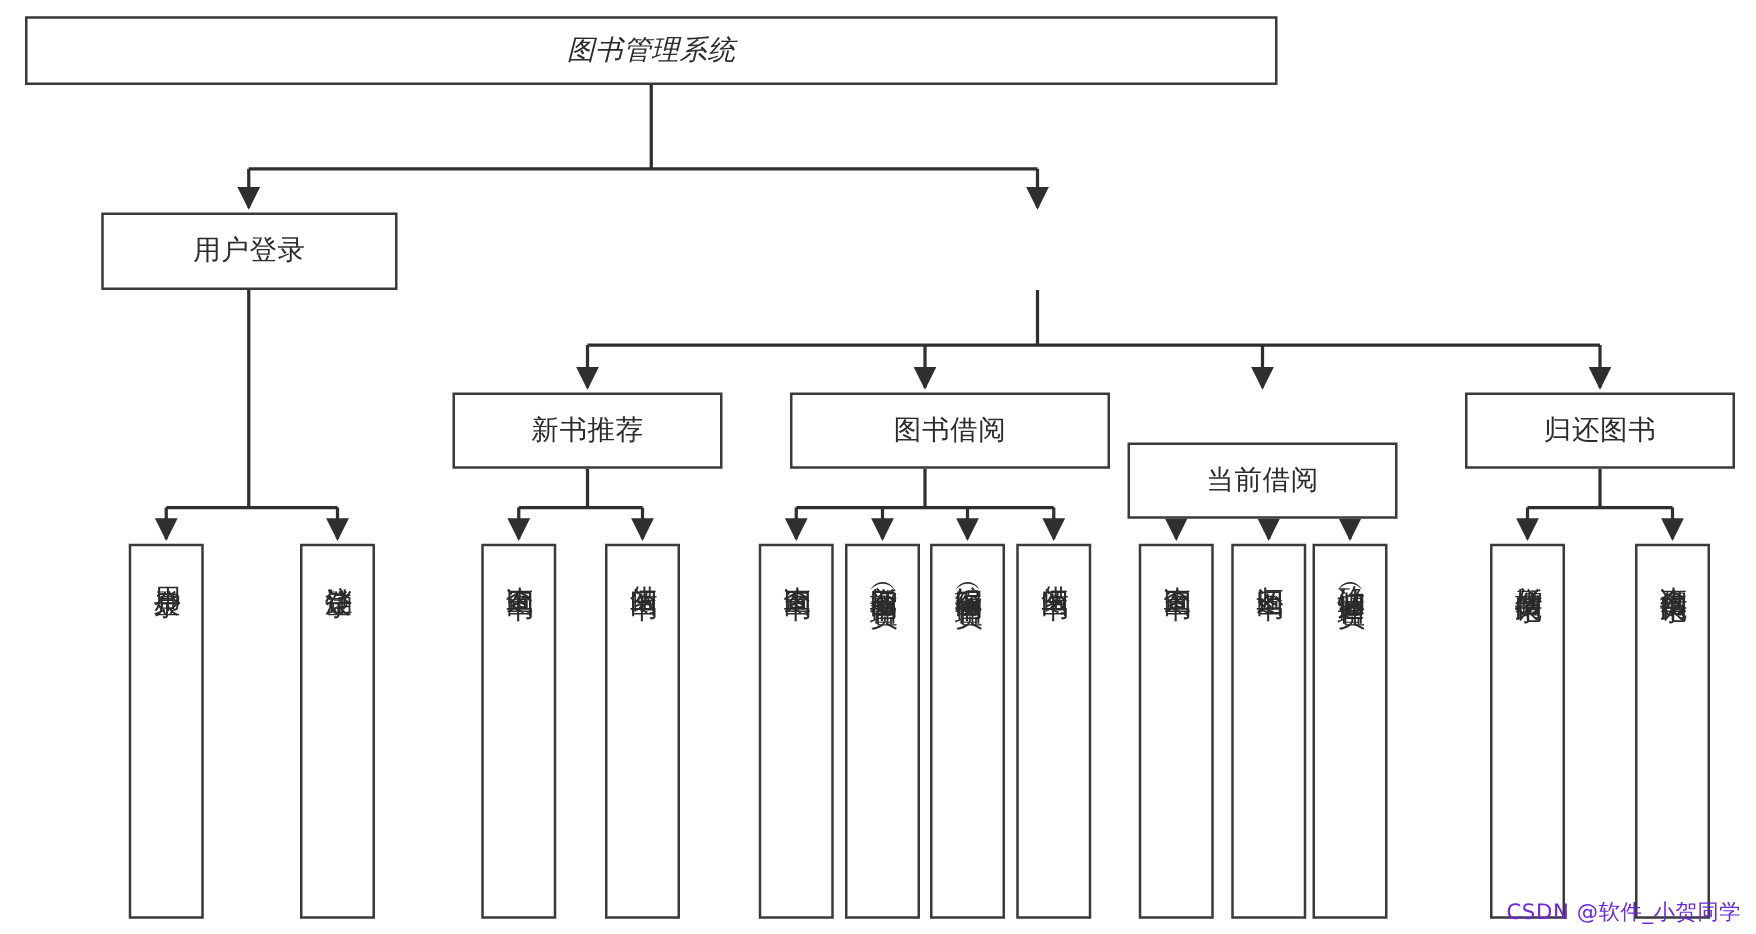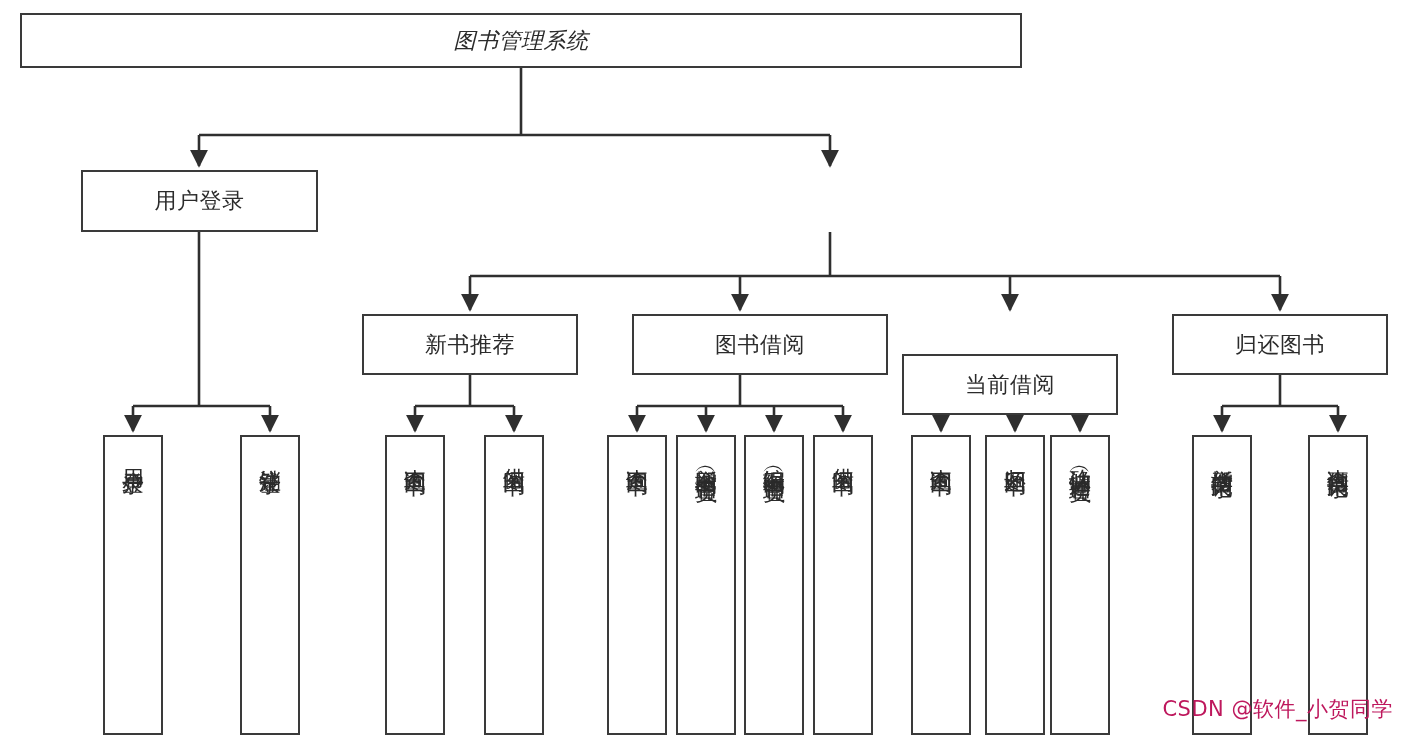--- a/index.html
+++ b/index.html
@@ -55,23 +55,23 @@
     text-orientation:upright;
     font-size:22px;
     line-height:1.18;
     letter-spacing:2px;
     white-space:normal;
     max-height:280px;
   }
   #watermark{
     position:absolute;
     right:12px;
-    bottom:24px;
-    font-size:21px;
-    color:#be185d;
+    bottom:6px;
+    font-size:17px;
+    color:#6d28d9;
     letter-spacing:0.5px;
     z-index:6;
     white-space:nowrap;
     user-select:none;
   }
 </style>
 </head>
 <body>
 
 <div id="canvas">

